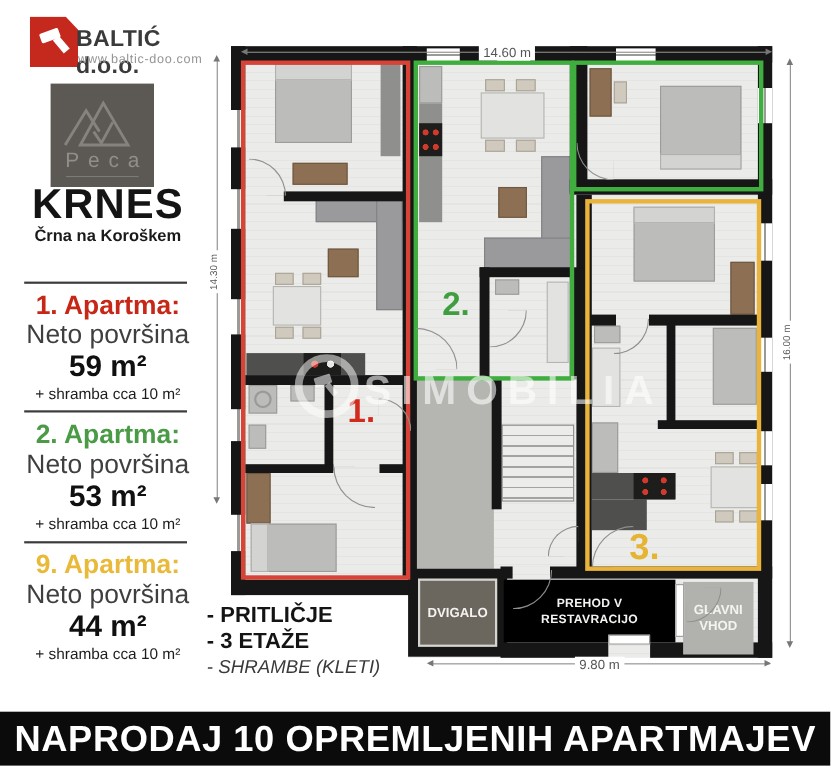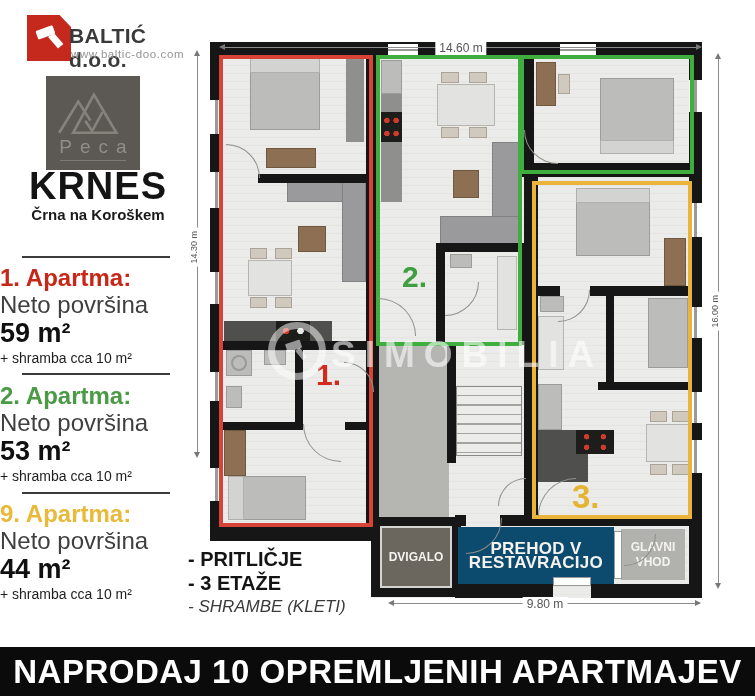--- a/index.html
+++ b/index.html
@@ -44,21 +44,21 @@
   .brand-url{font-size:11.5px;color:#959595;letter-spacing:.6px}
   .logo-box{background:#c5281c;clip-path:polygon(0 0,74% 0,100% 26%,100% 100%,0 100%);display:flex;align-items:center;justify-content:center}
   .peca{background:#5c5955;display:flex;flex-direction:column;align-items:center;justify-content:center}
   .peca-label{font-size:19px;color:#918e87;letter-spacing:8px;margin:-6px 0 2px 8px}
   .peca-line{width:66px;height:1px;background:#7e7b75}
   .hdr{width:196px;text-align:center}
   .hdr1{font-size:27px;color:#4a4a4a}
   .hdr2{font-size:38px;font-weight:bold;color:#141414;letter-spacing:1px;line-height:40px}
   .hdr3{font-size:15px;font-weight:bold;color:#1a1a1a}
   .divider{left:22px;width:148px;border-top:2px solid #3b3b3b}
-  .sec{width:196px;}
+  .sec{width:196px;text-align:center}
   .sec-title{font-size:24px;font-weight:bold;line-height:27px}
   .sec-label{font-size:24px;color:#3f3f3f;line-height:27px}
   .sec-area{font-size:27px;font-weight:bold;color:#101010;line-height:31px}
   .sec-extra{font-size:14px;font-weight:normal;color:#1d1d1d;line-height:18px}
   .c-red{color:#c62717}
   .c-green{color:#4a9a46}
   .c-yellow{color:#e9b93a}
   .notes-l{font-size:20px;font-weight:bold;color:#141414;line-height:24px}
   .notes-i{font-size:17px;font-style:italic;color:#3a3a3a;line-height:23px}
   .box-label{display:flex;flex-direction:column;align-items:center;justify-content:center;color:#f4f3f0;font-weight:bold;text-align:center}
@@ -235,25 +235,25 @@
   <div class="abs win-v" style="left:210px;top:468px;width:13px;height:33px"></div>
   <div class="abs win-v" style="left:689px;top:80px;width:13px;height:32px"></div>
   <div class="abs win-v" style="left:689px;top:203px;width:13px;height:34px"></div>
   <div class="abs win-v" style="left:689px;top:307px;width:13px;height:31px"></div>
   <div class="abs win-v" style="left:689px;top:392px;width:13px;height:31px"></div>
   <div class="abs win-v" style="left:689px;top:440px;width:13px;height:33px"></div>
 
   <div class="abs box-label" style="left:380px;top:526px;width:72px;height:62px;background:#6b665e;border:2px solid #d4d4d0;font-size:12px">
     <span>DVIGALO</span>
   </div>
-  <div class="abs box-label" style="left:458px;top:527px;width:156px;height:57px;background:#0c4a6e;font-size:17px;line-height:14px;letter-spacing:.3px">
+  <div class="abs box-label" style="left:458px;top:527px;width:156px;height:57px;background:#000000;font-size:11px;line-height:14px;letter-spacing:.3px">
     <span>PREHOD V</span>
     <span>RESTAVRACIJO</span>
   </div>
-  <div class="abs box-label" style="left:621px;top:529px;width:64px;height:51px;background:#b1b1ad;font-size:12px;line-height:15px">
+  <div class="abs box-label" style="left:621px;top:529px;width:64px;height:66px;background:#b1b1ad;font-size:12px;line-height:15px">
     <span>GLAVNI</span>
     <span>VHOD</span>
   </div>
   <div class="abs leaf" style="left:614px;top:531px;width:8px;height:48px"></div>
   <div class="abs leaf" style="left:553px;top:577px;width:38px;height:9px"></div>
 
   <div class="abs out" style="left:219px;top:55px;width:154px;height:472px;border-color:#d84338"></div>
   <div class="abs out" style="left:376px;top:55px;width:146px;height:291px;border-color:#3fae3f"></div>
   <div class="abs out" style="left:520px;top:55px;width:174px;height:119px;border-color:#3fae3f"></div>
   <div class="abs out" style="left:532px;top:181px;width:160px;height:338px;border-color:#e9b33c"></div>

